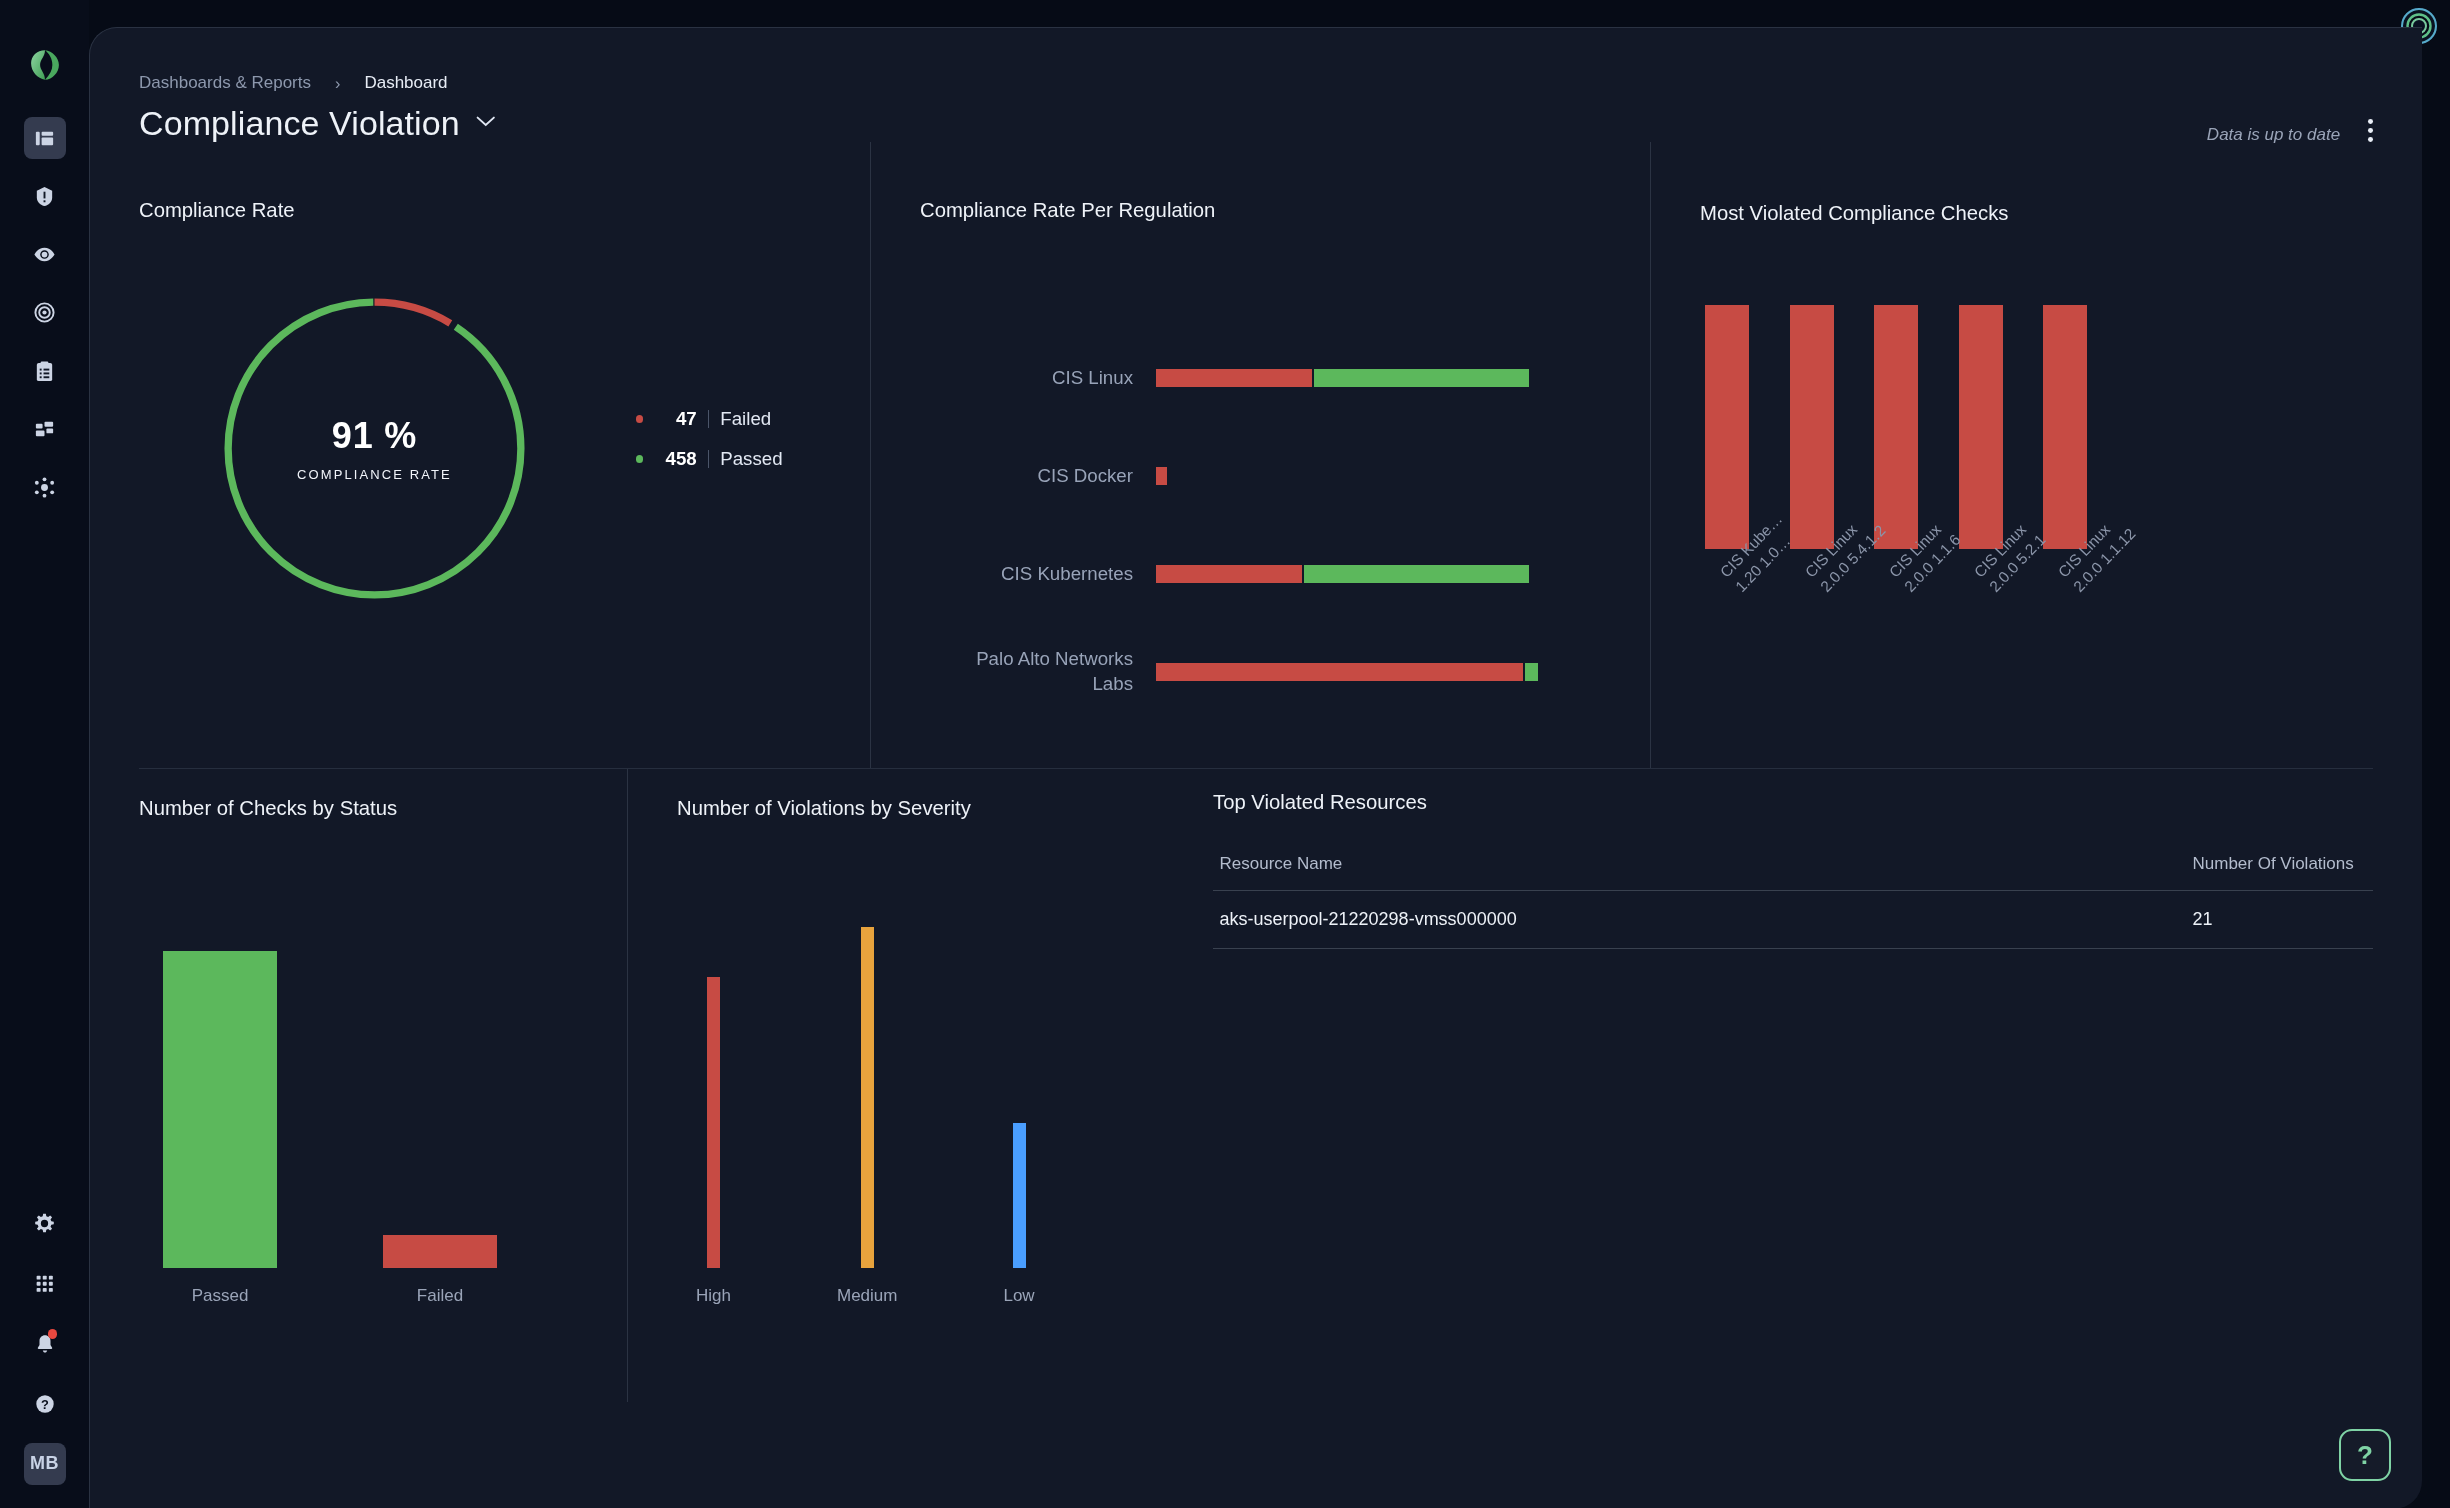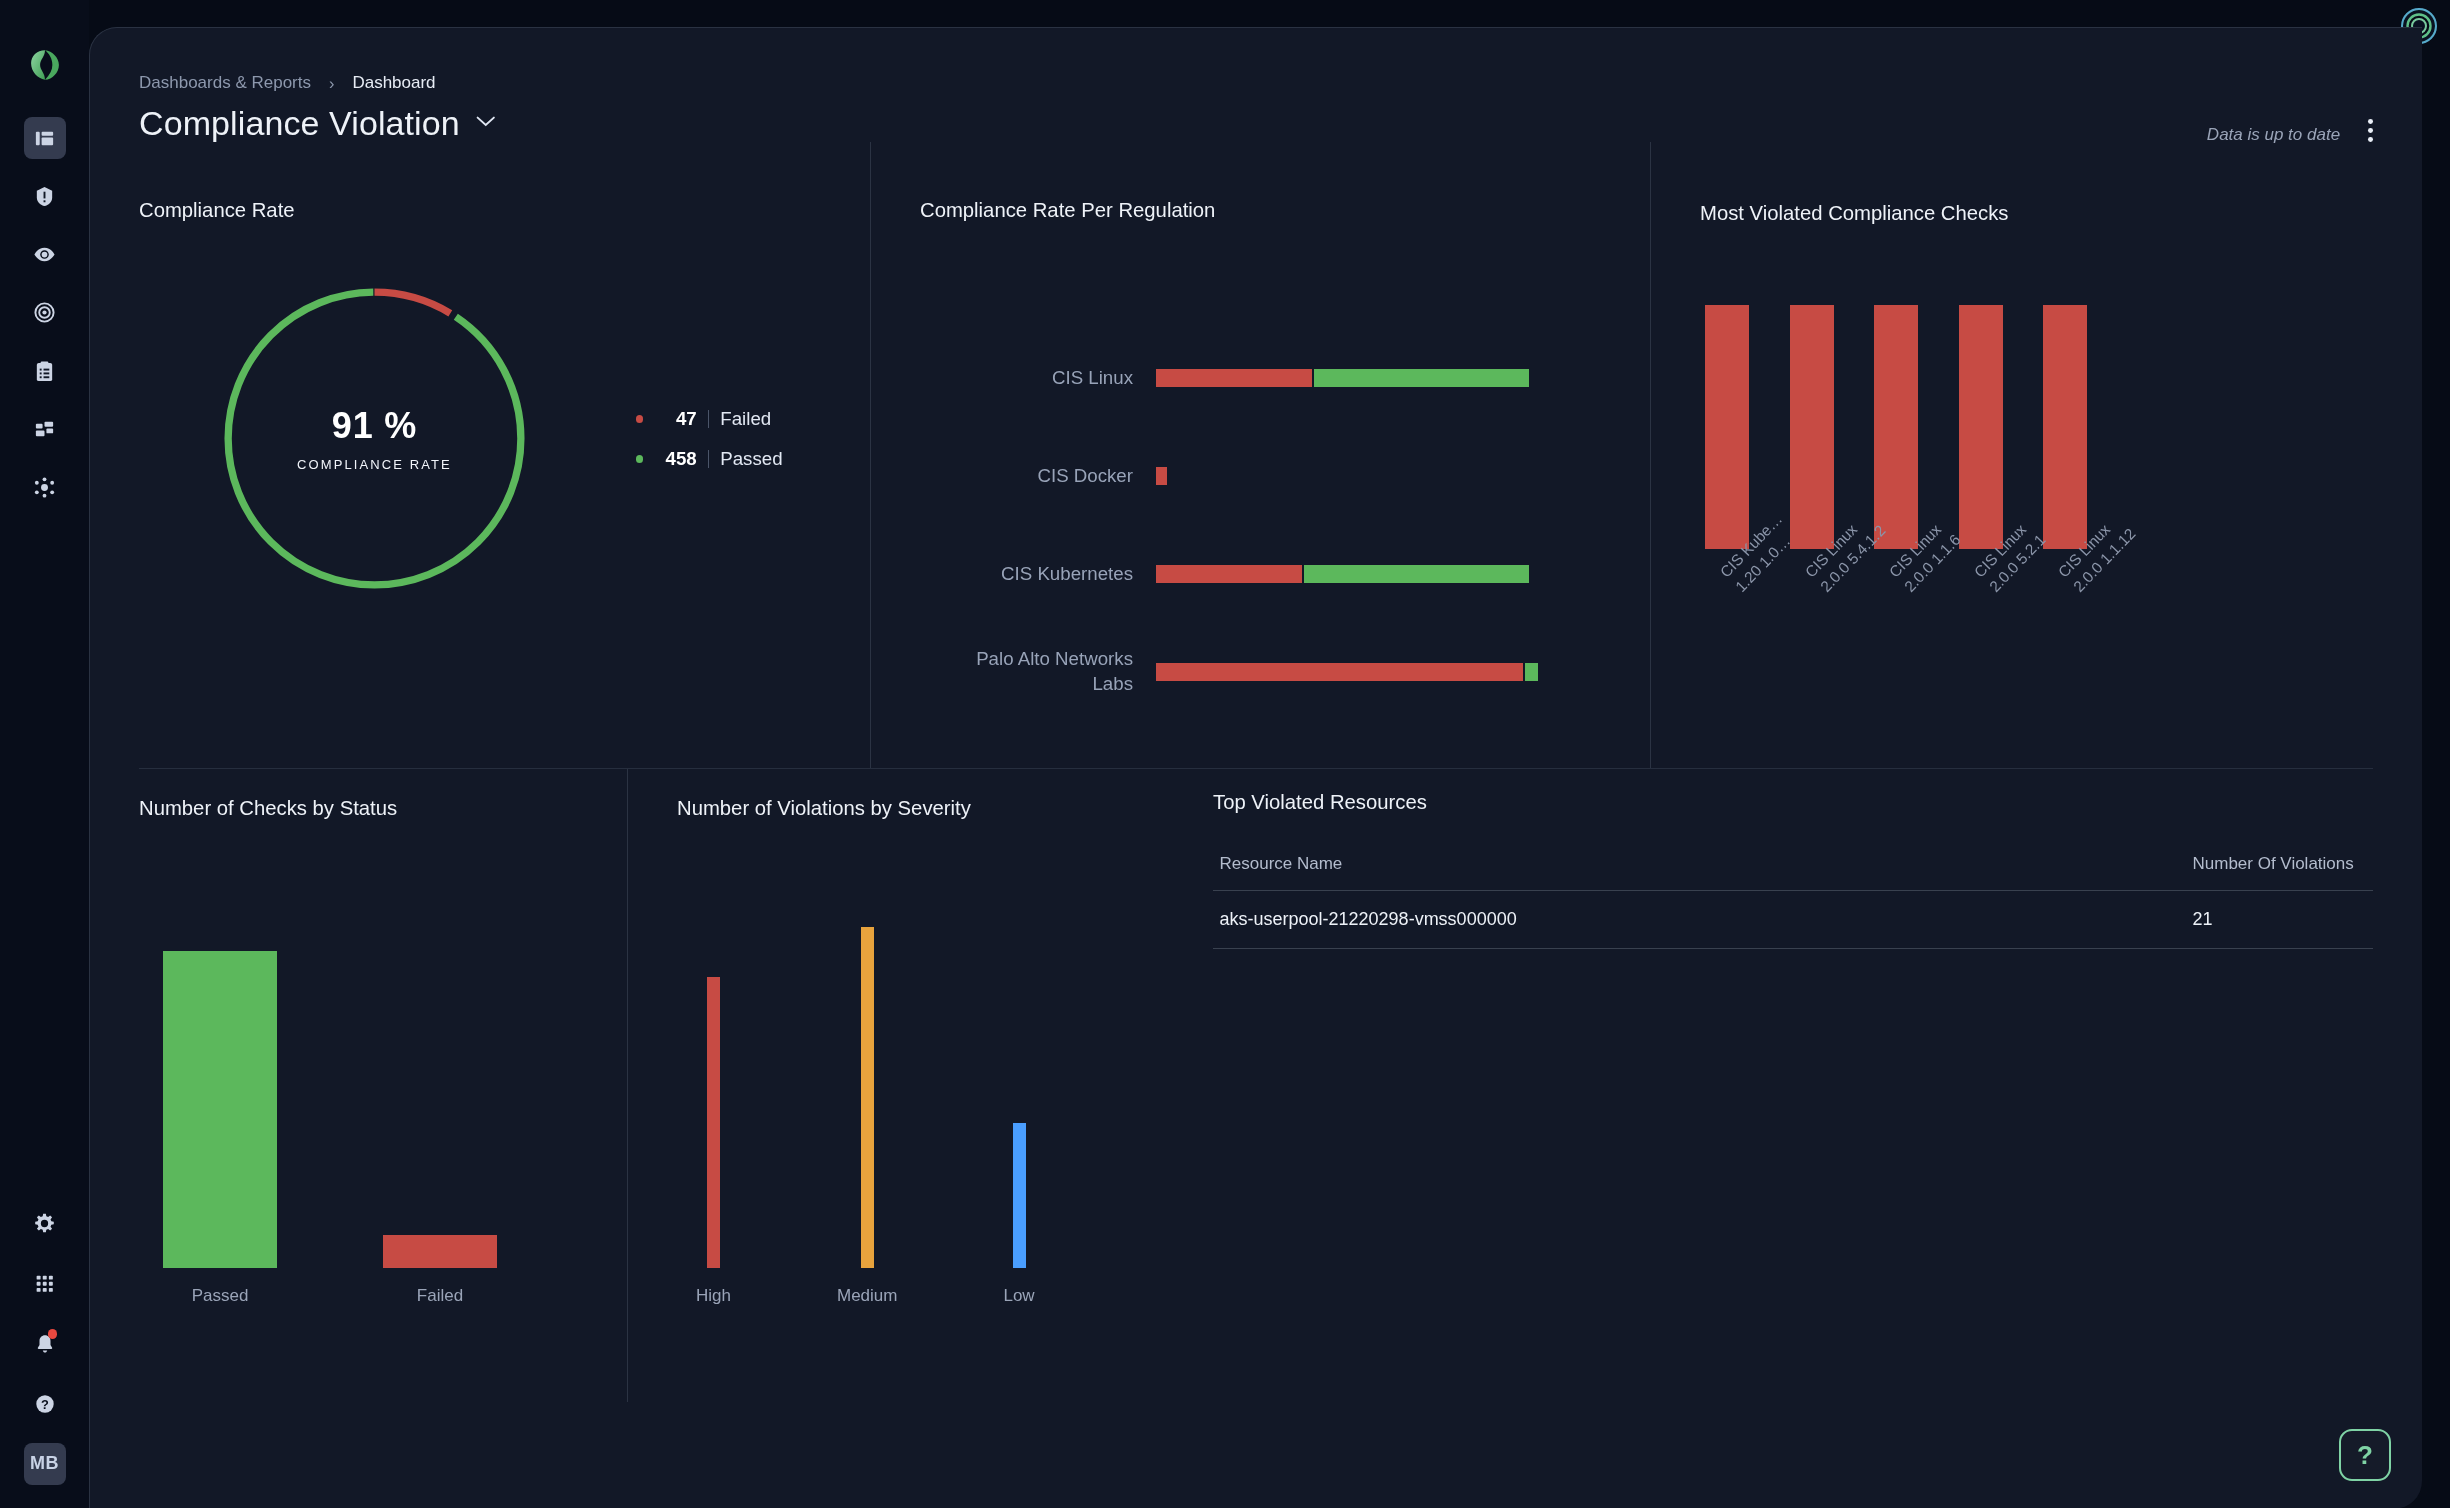--- a/index.html
+++ b/index.html
@@ -106,21 +106,21 @@
   .topbar {
     position: relative;
     height: 114px;
     padding: 0 36px;
   }
   .breadcrumb {
     position: absolute;
     left: 49px; top: 45px;
     font-size: 17px;
     color: #98a3b8;
-    display: flex; align-items: center; gap: 18px;
+    display: flex; align-items: center; gap: 24px;
   }
   .breadcrumb .crumb-link { color: #8d98ad; cursor: pointer; }
   .breadcrumb .crumb-sep { color: #8d98ad; font-size: 16.3px; }
   .breadcrumb .crumb-current { color: #e7ecf5; cursor: pointer; }
 
   .page-title-wrap {
     position: absolute;
     left: 49px; top: 76px;
     display: flex; align-items: center; gap: 16.3px;
     cursor: pointer;
@@ -172,21 +172,21 @@
     position: absolute;
     font-size: 20.3px;
     color: #eef2f8;
     font-weight: 400;
     white-space: nowrap;
   }
 
   
   .donut-wrap {
     position: absolute;
-    left: 130px; top: 142px;
+    left: 130px; top: 152px;
     width: 309px; height: 309px;
   }
   .donut-center {
     position: absolute;
     inset: 0;
     display: flex; flex-direction: column;
     align-items: center; justify-content: center;
     gap: 9.8px;
   }
   .donut-pct {

